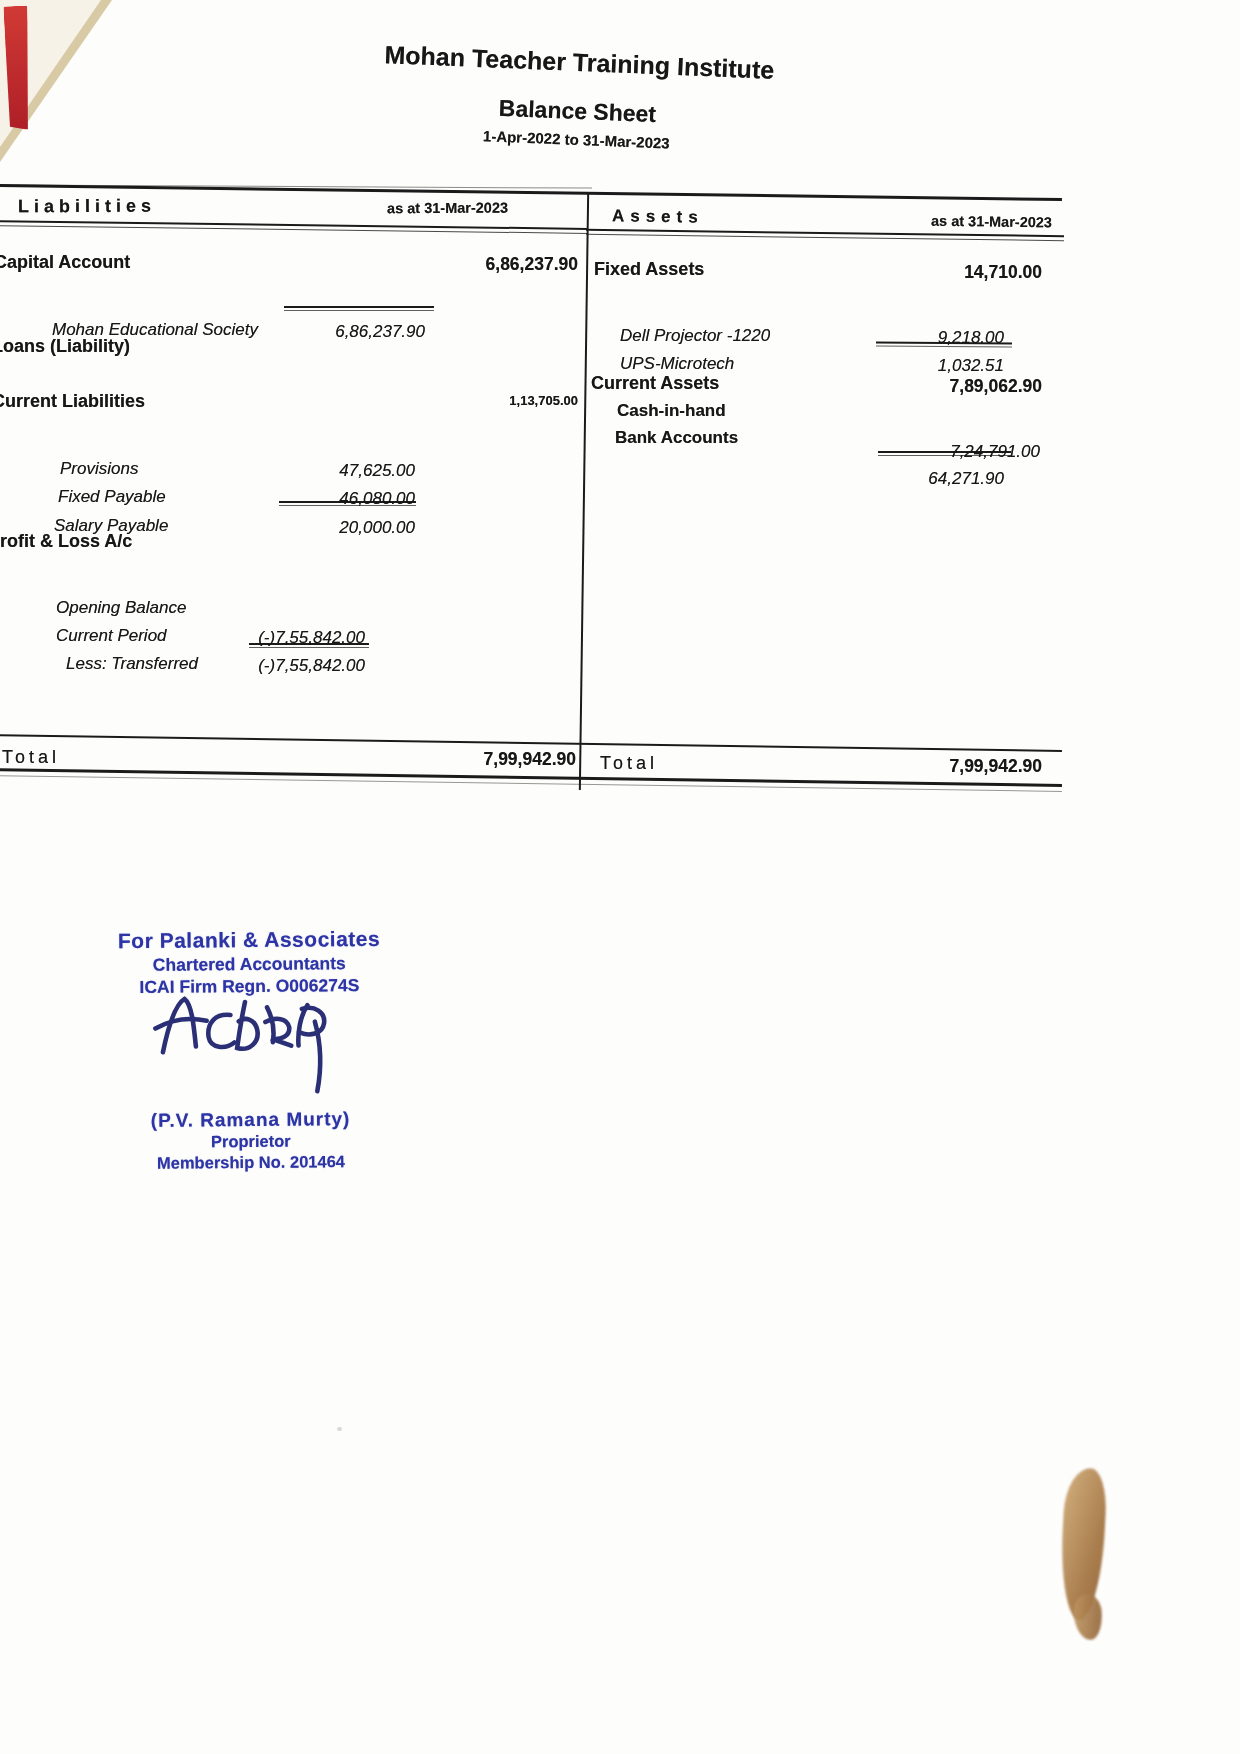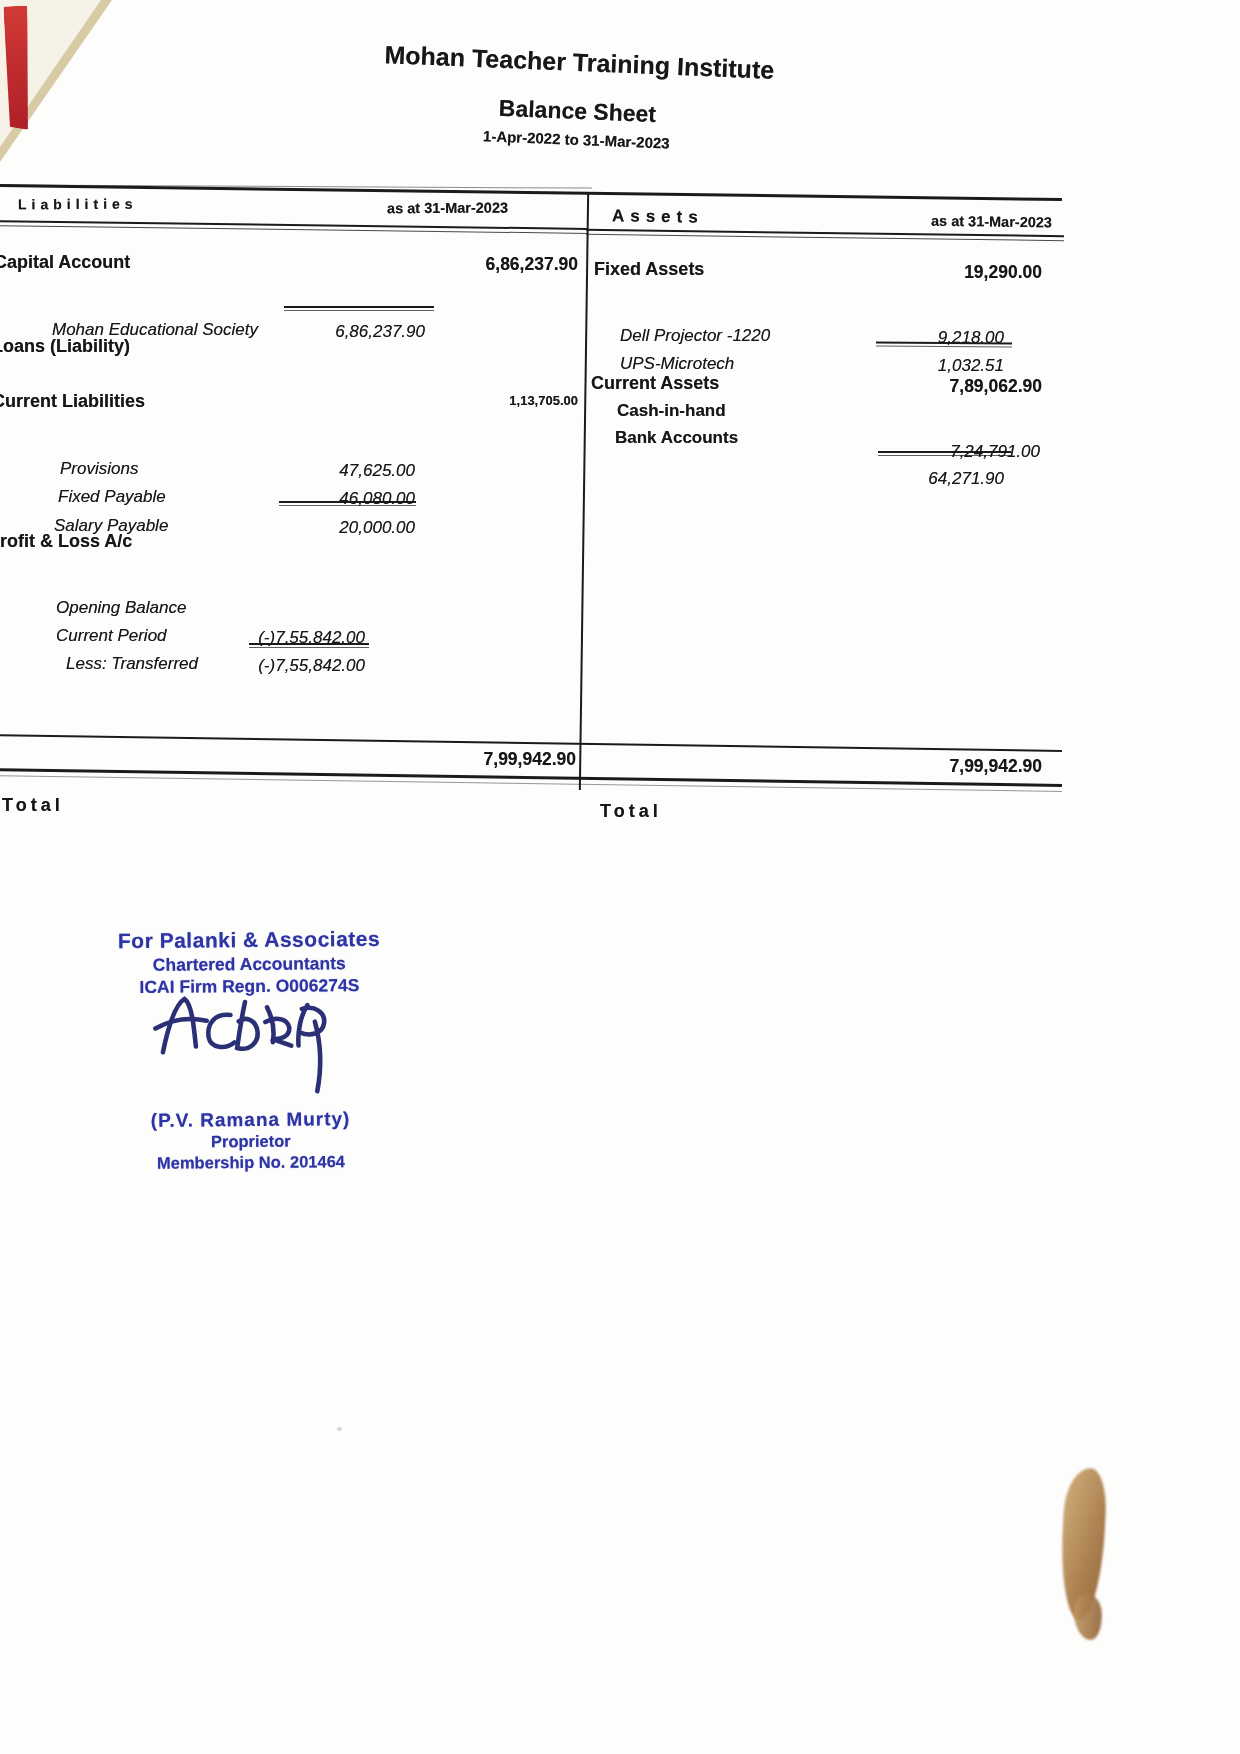--- a/index.html
+++ b/index.html
@@ -8,23 +8,23 @@
     background:#fdfdfc;overflow:hidden;
     font-family:"Liberation Sans", sans-serif;color:#171717;
   }
   .abs{position:absolute;}
   .b{font-weight:700;}
   .i{font-style:italic;margin-top:39px;}
   .r{text-align:right;}
   .scan{text-shadow:0 0 .6px rgba(10,10,10,.55);}
   .t17{font-size:17px;line-height:1.2;}
   .t18{font-size:18px;line-height:1.2;}
-  .hdr{font-size:14px;font-weight:700;letter-spacing:5px;}
+  .hdr{font-size:18px;font-weight:700;letter-spacing:5px;}
   .asat{font-size:14.5px;font-weight:700;}
-  .totlbl{font-size:18px;font-weight:700;letter-spacing:4px;margin-top:48px;}
+  .totlbl{font-size:18px;font-weight:400;letter-spacing:4px;}
   .amt{white-space:nowrap;}
   .ln{position:absolute;background:#1b1b1b;}
   .stamp{color:#2d35a6;text-align:center;text-shadow:0 0 1px rgba(45,53,166,.55);}
   .stamp .l1{font-size:21px;font-weight:700;letter-spacing:.5px;}
   .stamp .l2{font-size:17.5px;font-weight:700;margin-top:2px;}
   .stamp .l3{font-size:17.5px;font-weight:700;margin-top:1px;}
   .stamp .l4{font-size:19px;font-weight:700;letter-spacing:1px;}
   .stamp .l5{font-size:16.5px;font-weight:700;margin-top:1px;}
   .stamp .l6{font-size:16.5px;font-weight:700;margin-top:2px;}
 </style>
@@ -94,21 +94,21 @@
   <div class="abs t17 i scan" style="left:66px;top:615px;white-space:nowrap;">Less: Transferred</div>
   <div class="abs t17 i scan r amt" style="left:165px;top:617px;width:200px;">(-)7,55,842.00</div>
 
   <div class="abs totlbl scan" style="left:2px;top:747px;">Total</div>
   <div class="abs b scan r amt" style="left:416px;top:749px;width:160px;font-size:17.5px;">7,99,942.90</div>
 
   <div class="abs hdr scan" style="left:612px;top:207px;font-size:17px;letter-spacing:6px;transform:rotate(.8deg);">Assets</div>
   <div class="abs asat scan r" style="left:852px;top:213px;width:200px;transform:rotate(.8deg);">as at 31-Mar-2023</div>
 
   <div class="abs t18 b scan" style="left:594px;top:259px;white-space:nowrap;">Fixed Assets</div>
-  <div class="abs b scan r amt" style="left:880px;top:262px;width:162px;font-size:17.5px;">19,290.00</div>
+  <div class="abs b scan r amt" style="left:880px;top:262px;width:162px;font-size:17.5px;">14,710.00</div>
   <div class="abs t17 i scan" style="left:620px;top:287px;white-space:nowrap;">Dell Projector -1220</div>
   <div class="abs t17 i scan r amt" style="left:806px;top:289px;width:198px;">9,218.00</div>
   <div class="abs t17 i scan" style="left:620px;top:315px;white-space:nowrap;">UPS-Microtech</div>
   <div class="abs t17 i scan r amt" style="left:806px;top:317px;width:198px;">1,032.51</div>
 
   <div class="abs t18 b scan" style="left:591px;top:373px;white-space:nowrap;">Current Assets</div>
   <div class="abs b scan r amt" style="left:880px;top:376px;width:162px;font-size:17.5px;">7,89,062.90</div>
   <div class="abs t17 scan" style="left:617px;top:401px;font-weight:600;white-space:nowrap;">Cash-in-hand</div>
   <div class="abs t17 i scan r amt" style="left:842px;top:403px;width:198px;">7,24,791.00</div>
   <div class="abs t17 scan" style="left:615px;top:428px;font-weight:600;white-space:nowrap;">Bank Accounts</div>

